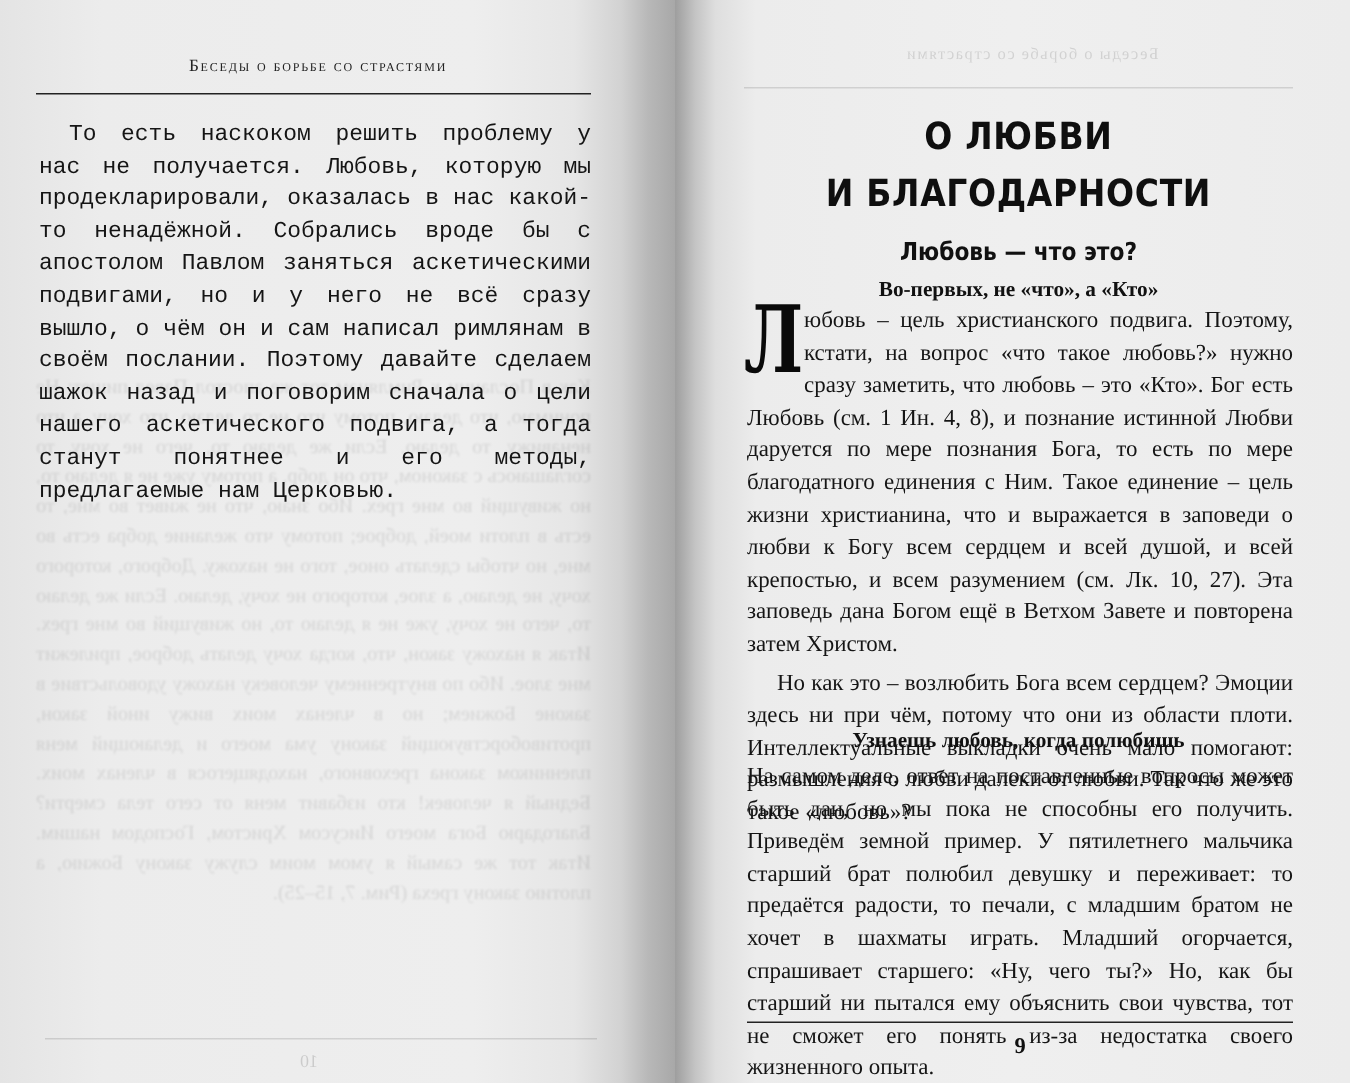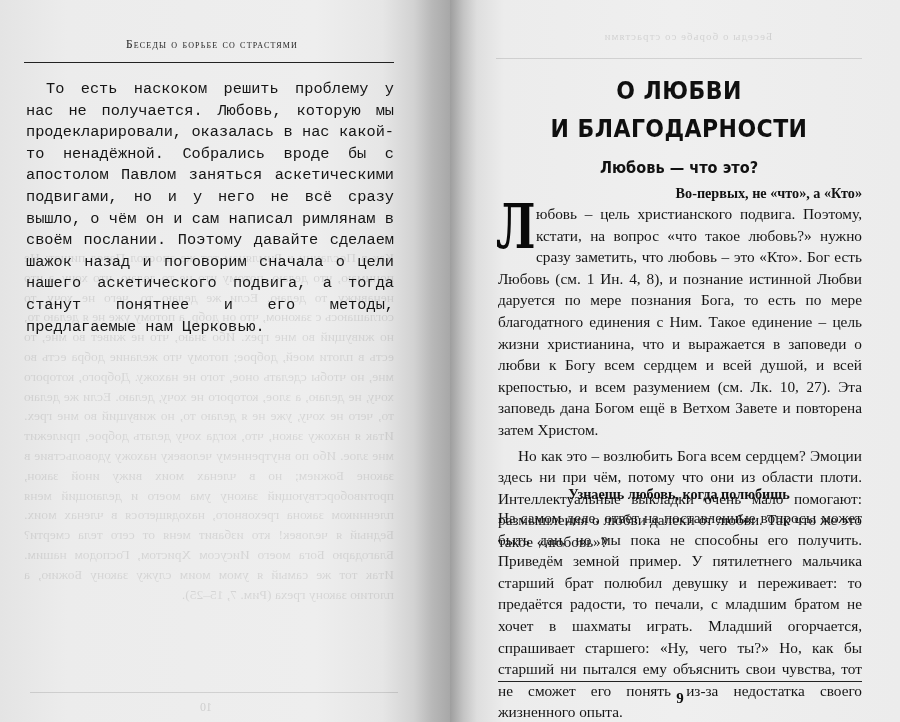--- a/index.html
+++ b/index.html
@@ -68,21 +68,21 @@
     }
     .section-title {
       position: absolute; left: 46px; top: 158px; width: 366px; text-align: center;
       font-family: "DejaVu Sans", sans-serif; font-size: 16.5px; font-weight: bold;
       color: #111; transform: scaleX(0.88); transform-origin: center;
     }
     .subsection-title {
       position: absolute; left: 46px; width: 366px; text-align: center;
       font-family: "Liberation Serif", serif; font-weight: bold; font-size: 14.2px; color: #111;
     }
-    .sub1 { top: 185px; text-align: right; }
+    .sub1 { top: 185px; }
     .sub2 { top: 486px; }
     .page-right .body-text { left: 48px; width: 364px; }
     .rb1 { top: 203px; }
     .rb2 { top: 507px; }
     .drop-cap {
       float: left; font-family: "DejaVu Serif", serif; font-weight: bold;
       font-size: 62px; line-height: 44px; margin: 2px 6px 0 -2px; color: #0a0a0a;
       transform: scaleX(0.72); transform-origin: left;
       width: 34px;
     }

